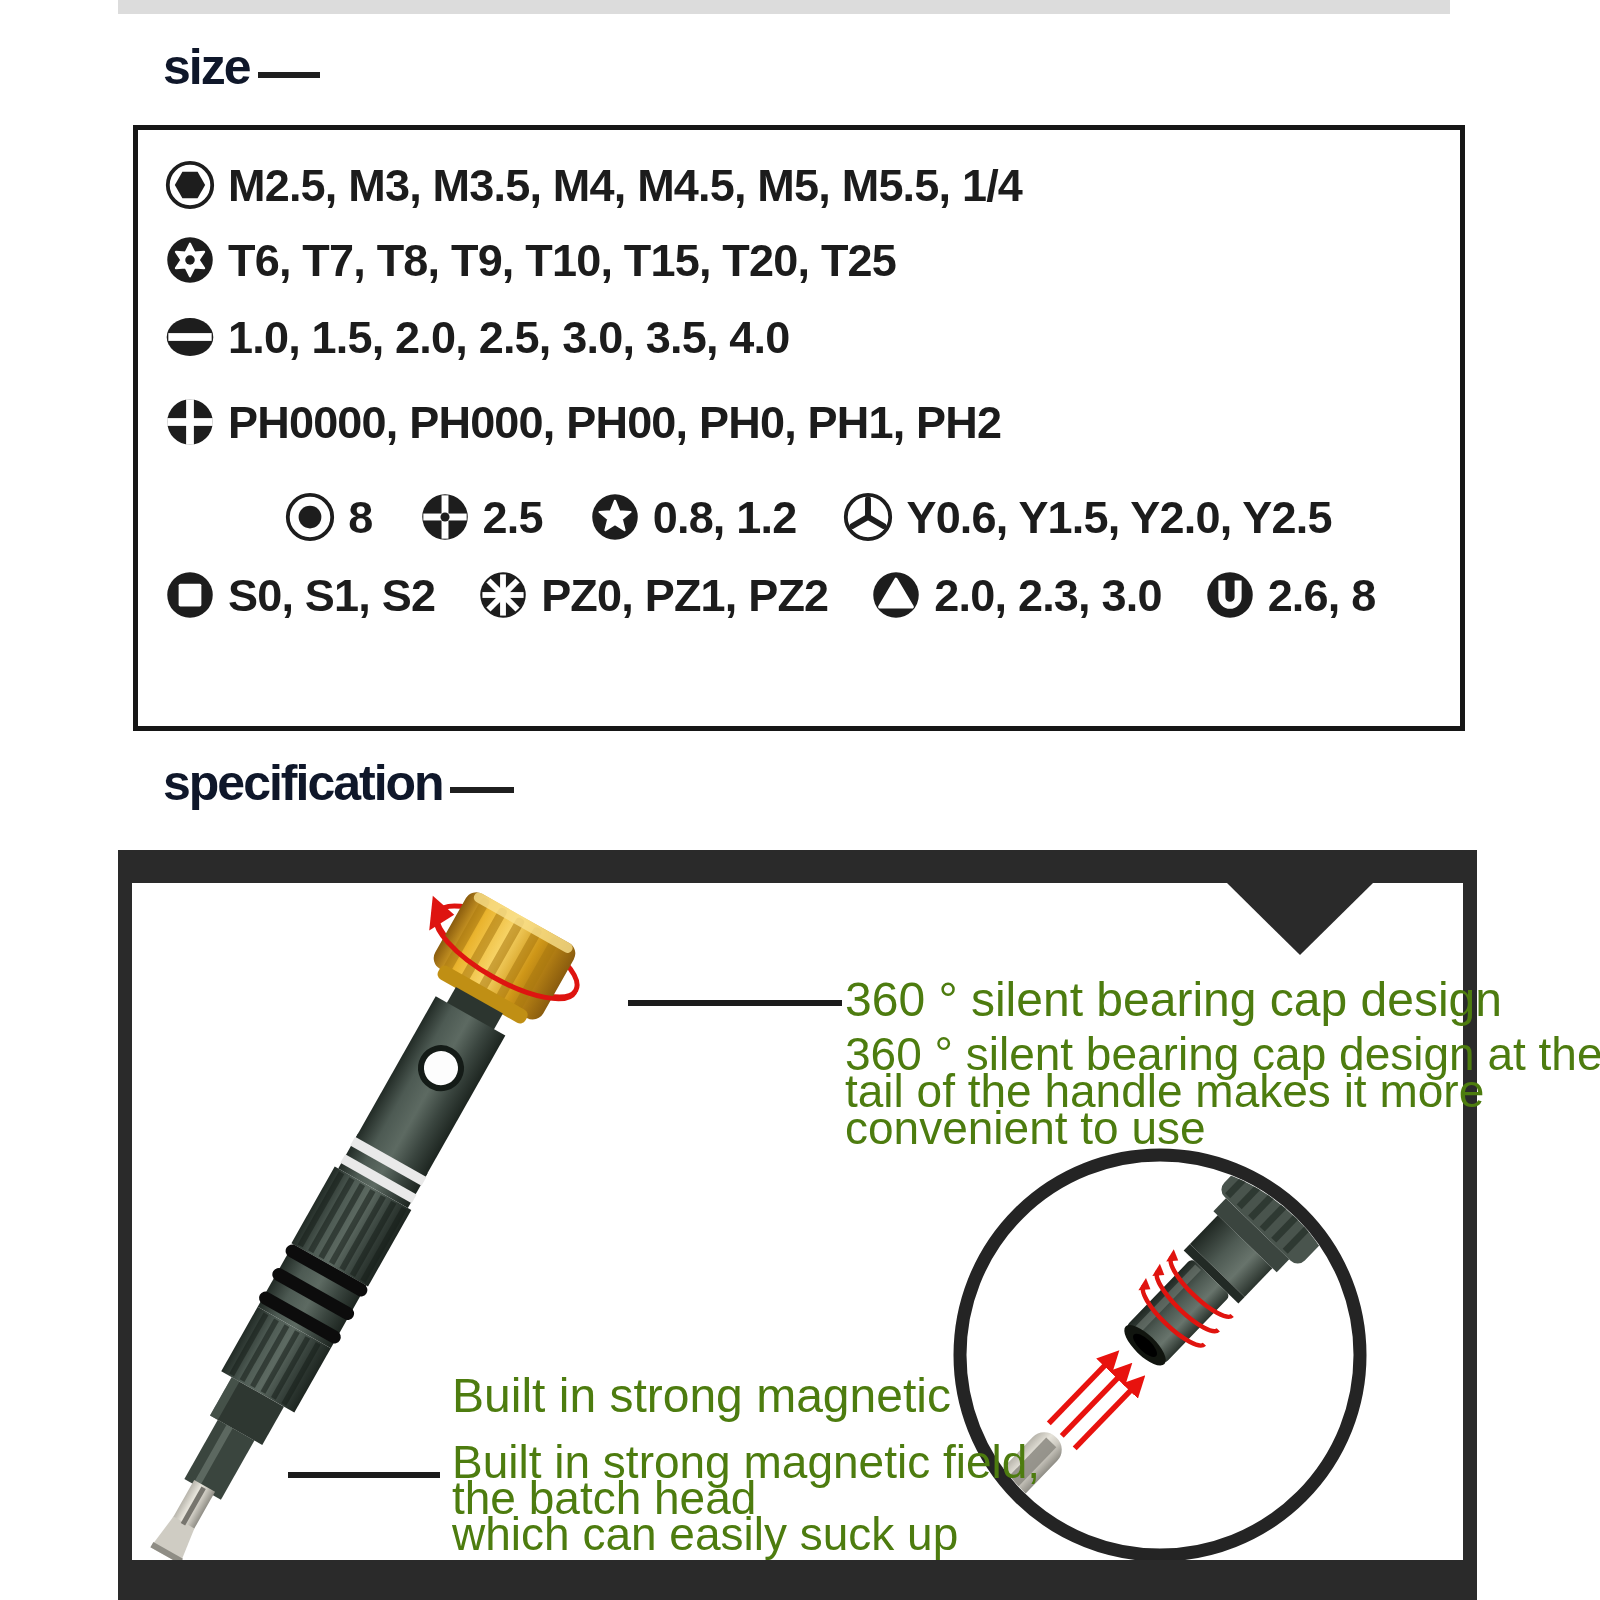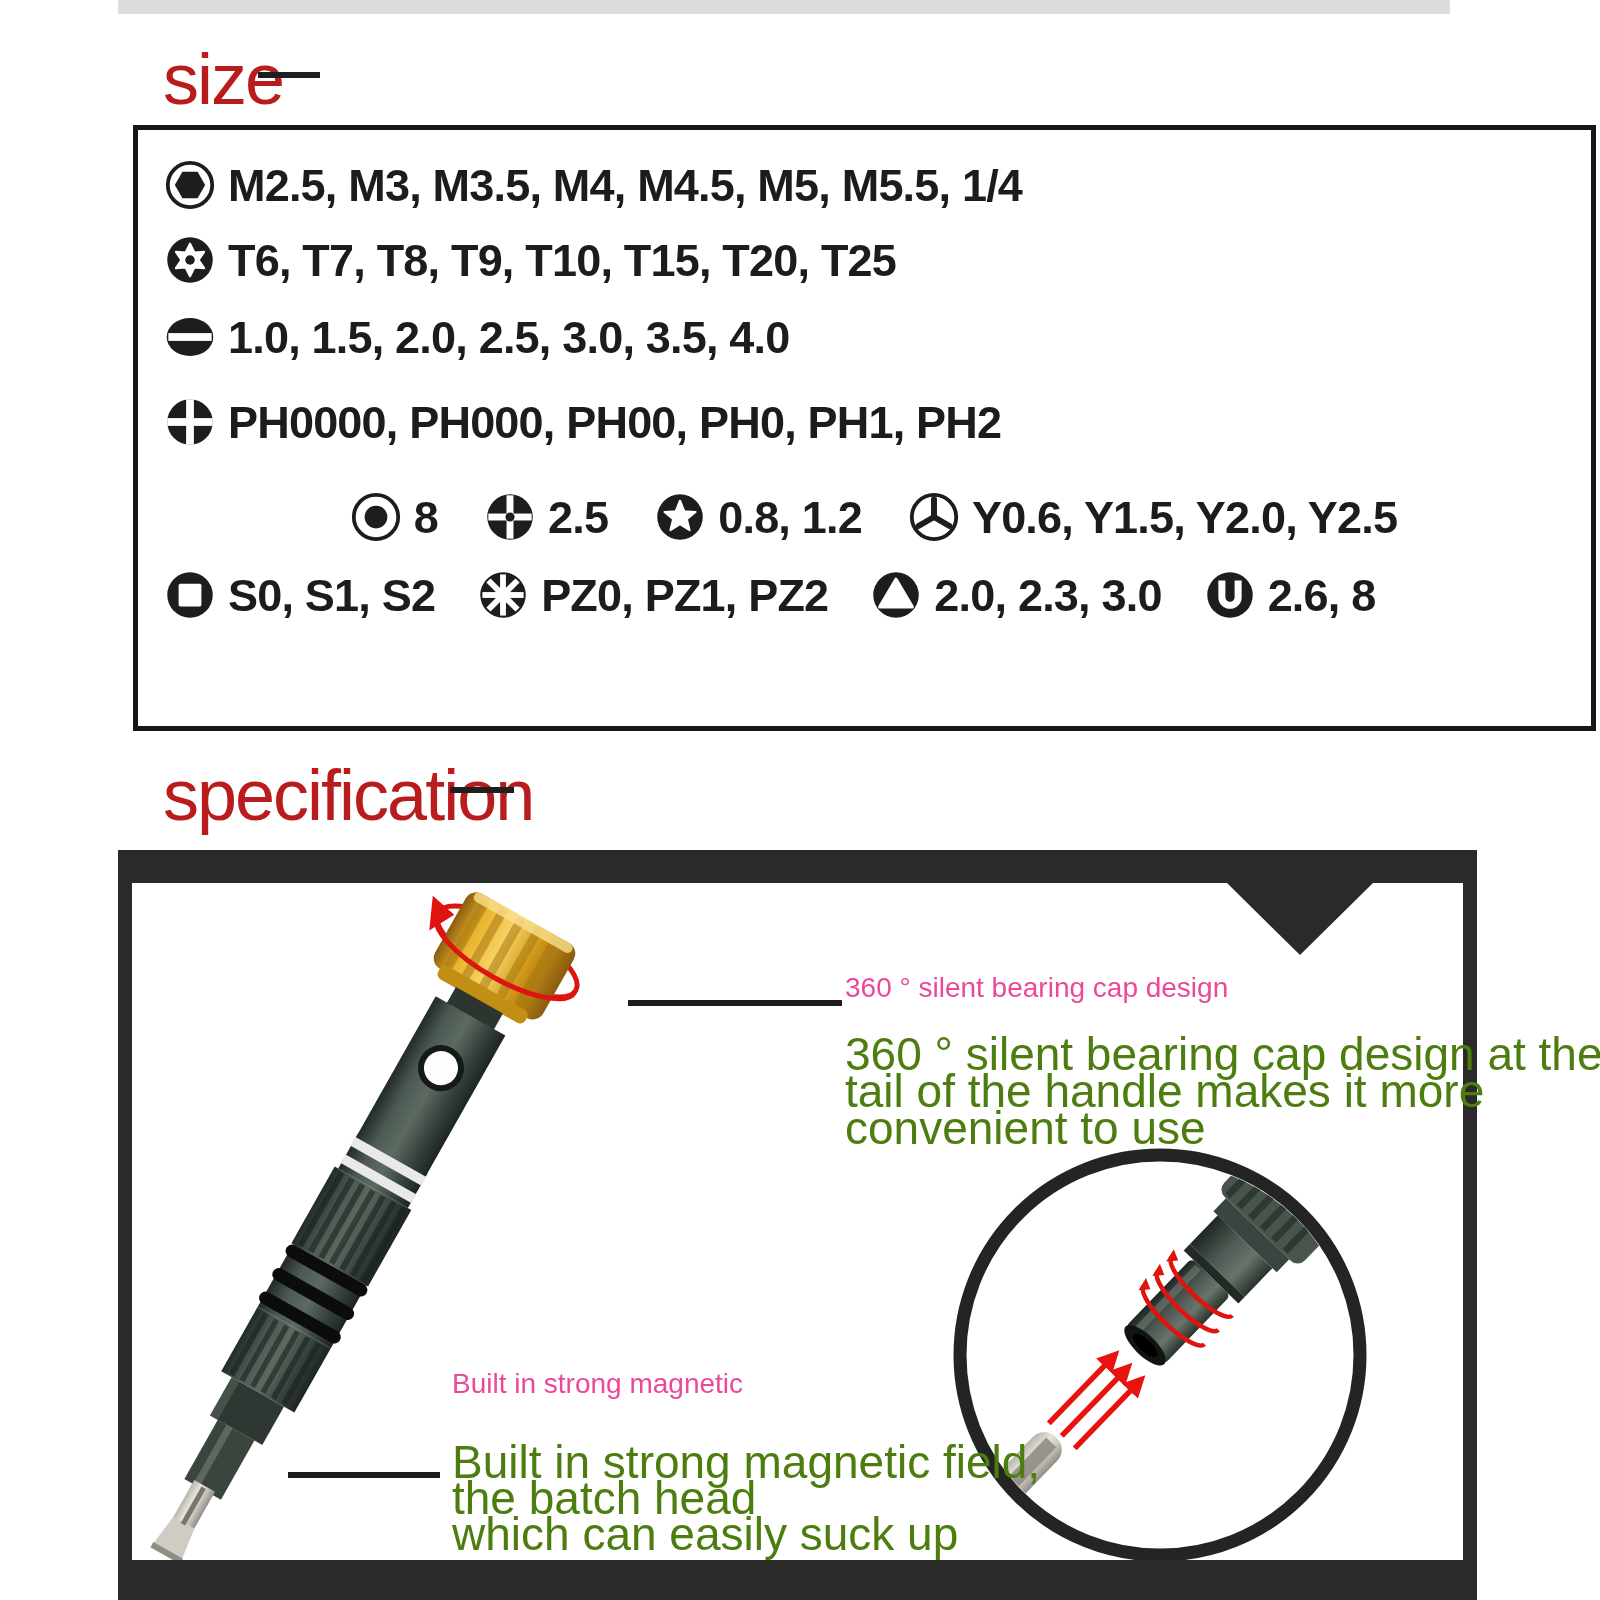--- a/index.html
+++ b/index.html
@@ -4,49 +4,49 @@
 <style>
   html,body{margin:0;padding:0;}
   body{
     width:1600px;height:1600px;position:relative;background:#ffffff;
     font-family:"Liberation Sans","DejaVu Sans",sans-serif;overflow:hidden;
   }
   .abs{position:absolute;}
   
   .top-strip{left:118px;top:0;width:1332px;height:14px;background:#dcdcdc;}
   
-  .heading{font-weight:400;font-size:72px;line-height:1.1;letter-spacing:-2px;color:#b91c1c;white-space:nowrap;}
+  .heading{font-weight:700;font-size:50px;line-height:1.1;letter-spacing:-2px;color:#0f172a;white-space:nowrap;}
   .h-size{left:163px;top:40px;}
   .h-spec{left:163px;top:756px;}
   .h-dash{height:6px;background:#1f1f1f;z-index:3;}
   .dash-size{left:258px;top:72px;width:62px;}
   .dash-spec{left:450px;top:787px;width:64px;}
   
-  .size-box{left:133px;top:125px;width:1463px;height:606px;border:5px solid #161616;background:#fff;box-sizing:border-box;}
+  .size-box{left:133px;top:125px;width:1332px;height:606px;border:5px solid #161616;background:#fff;box-sizing:border-box;}
   .size-row{position:absolute;left:26px;right:8px;height:62px;display:flex;align-items:center;gap:46px;}
   .size-row:nth-of-type(1){top:24px;}
   .size-row:nth-of-type(2){top:99px;}
   .size-row:nth-of-type(3){top:176px;gap:88px;}
   .size-row:nth-of-type(4){top:261px;}
   .size-row:nth-of-type(5){top:356px;justify-content:center;}
   .size-row:nth-of-type(6){top:434px;gap:42px;}
   .size-row:nth-of-type(7){top:517px;gap:28px;}
   .size-seg{display:flex;align-items:center;gap:12px;}
   .bit-icon{width:52px;height:52px;flex:0 0 auto;display:block;}
   .size-text{font-weight:700;font-size:45px;line-height:1;letter-spacing:-0.8px;color:#1c1c1c;white-space:nowrap;}
   
   .spec-box{left:118px;top:850px;width:1359px;height:750px;background:#fff;box-sizing:border-box;
     border-style:solid;border-color:#2a2a2a;border-width:33px 14px 40px 14px;}
   .v-notch{left:1227px;top:883px;width:146px;height:72px;background:#2a2a2a;
     -webkit-clip-path:polygon(0 0,100% 0,50% 100%);clip-path:polygon(0 0,100% 0,50% 100%);}
   .spec-svg{left:132px;top:883px;width:1331px;height:677px;}
   .pointer-line{height:6px;background:#1c1c1c;z-index:2;}
   .pl-1{left:628px;top:1000px;width:214px;}
   .pl-2{left:288px;top:1472px;width:152px;}
-  .spec-title{font-size:28px;line-height:1.15;color:#ec4899;white-space:nowrap;z-index:2;}
+  .spec-title{font-size:48px;line-height:1.15;color:#4d7c0f;white-space:nowrap;z-index:2;}
   .st-1{left:845px;top:972px;}
   .st-2{left:452px;top:1368px;}
   .spec-body{font-size:46px;color:#4d7c0f;z-index:2;}
   .sb-1{left:845px;top:1036px;line-height:37px;}
   .sb-2{left:452px;top:1444px;line-height:36px;}
   .spec-body div{white-space:nowrap;}
 </style>
 </head>
 <body>
 

